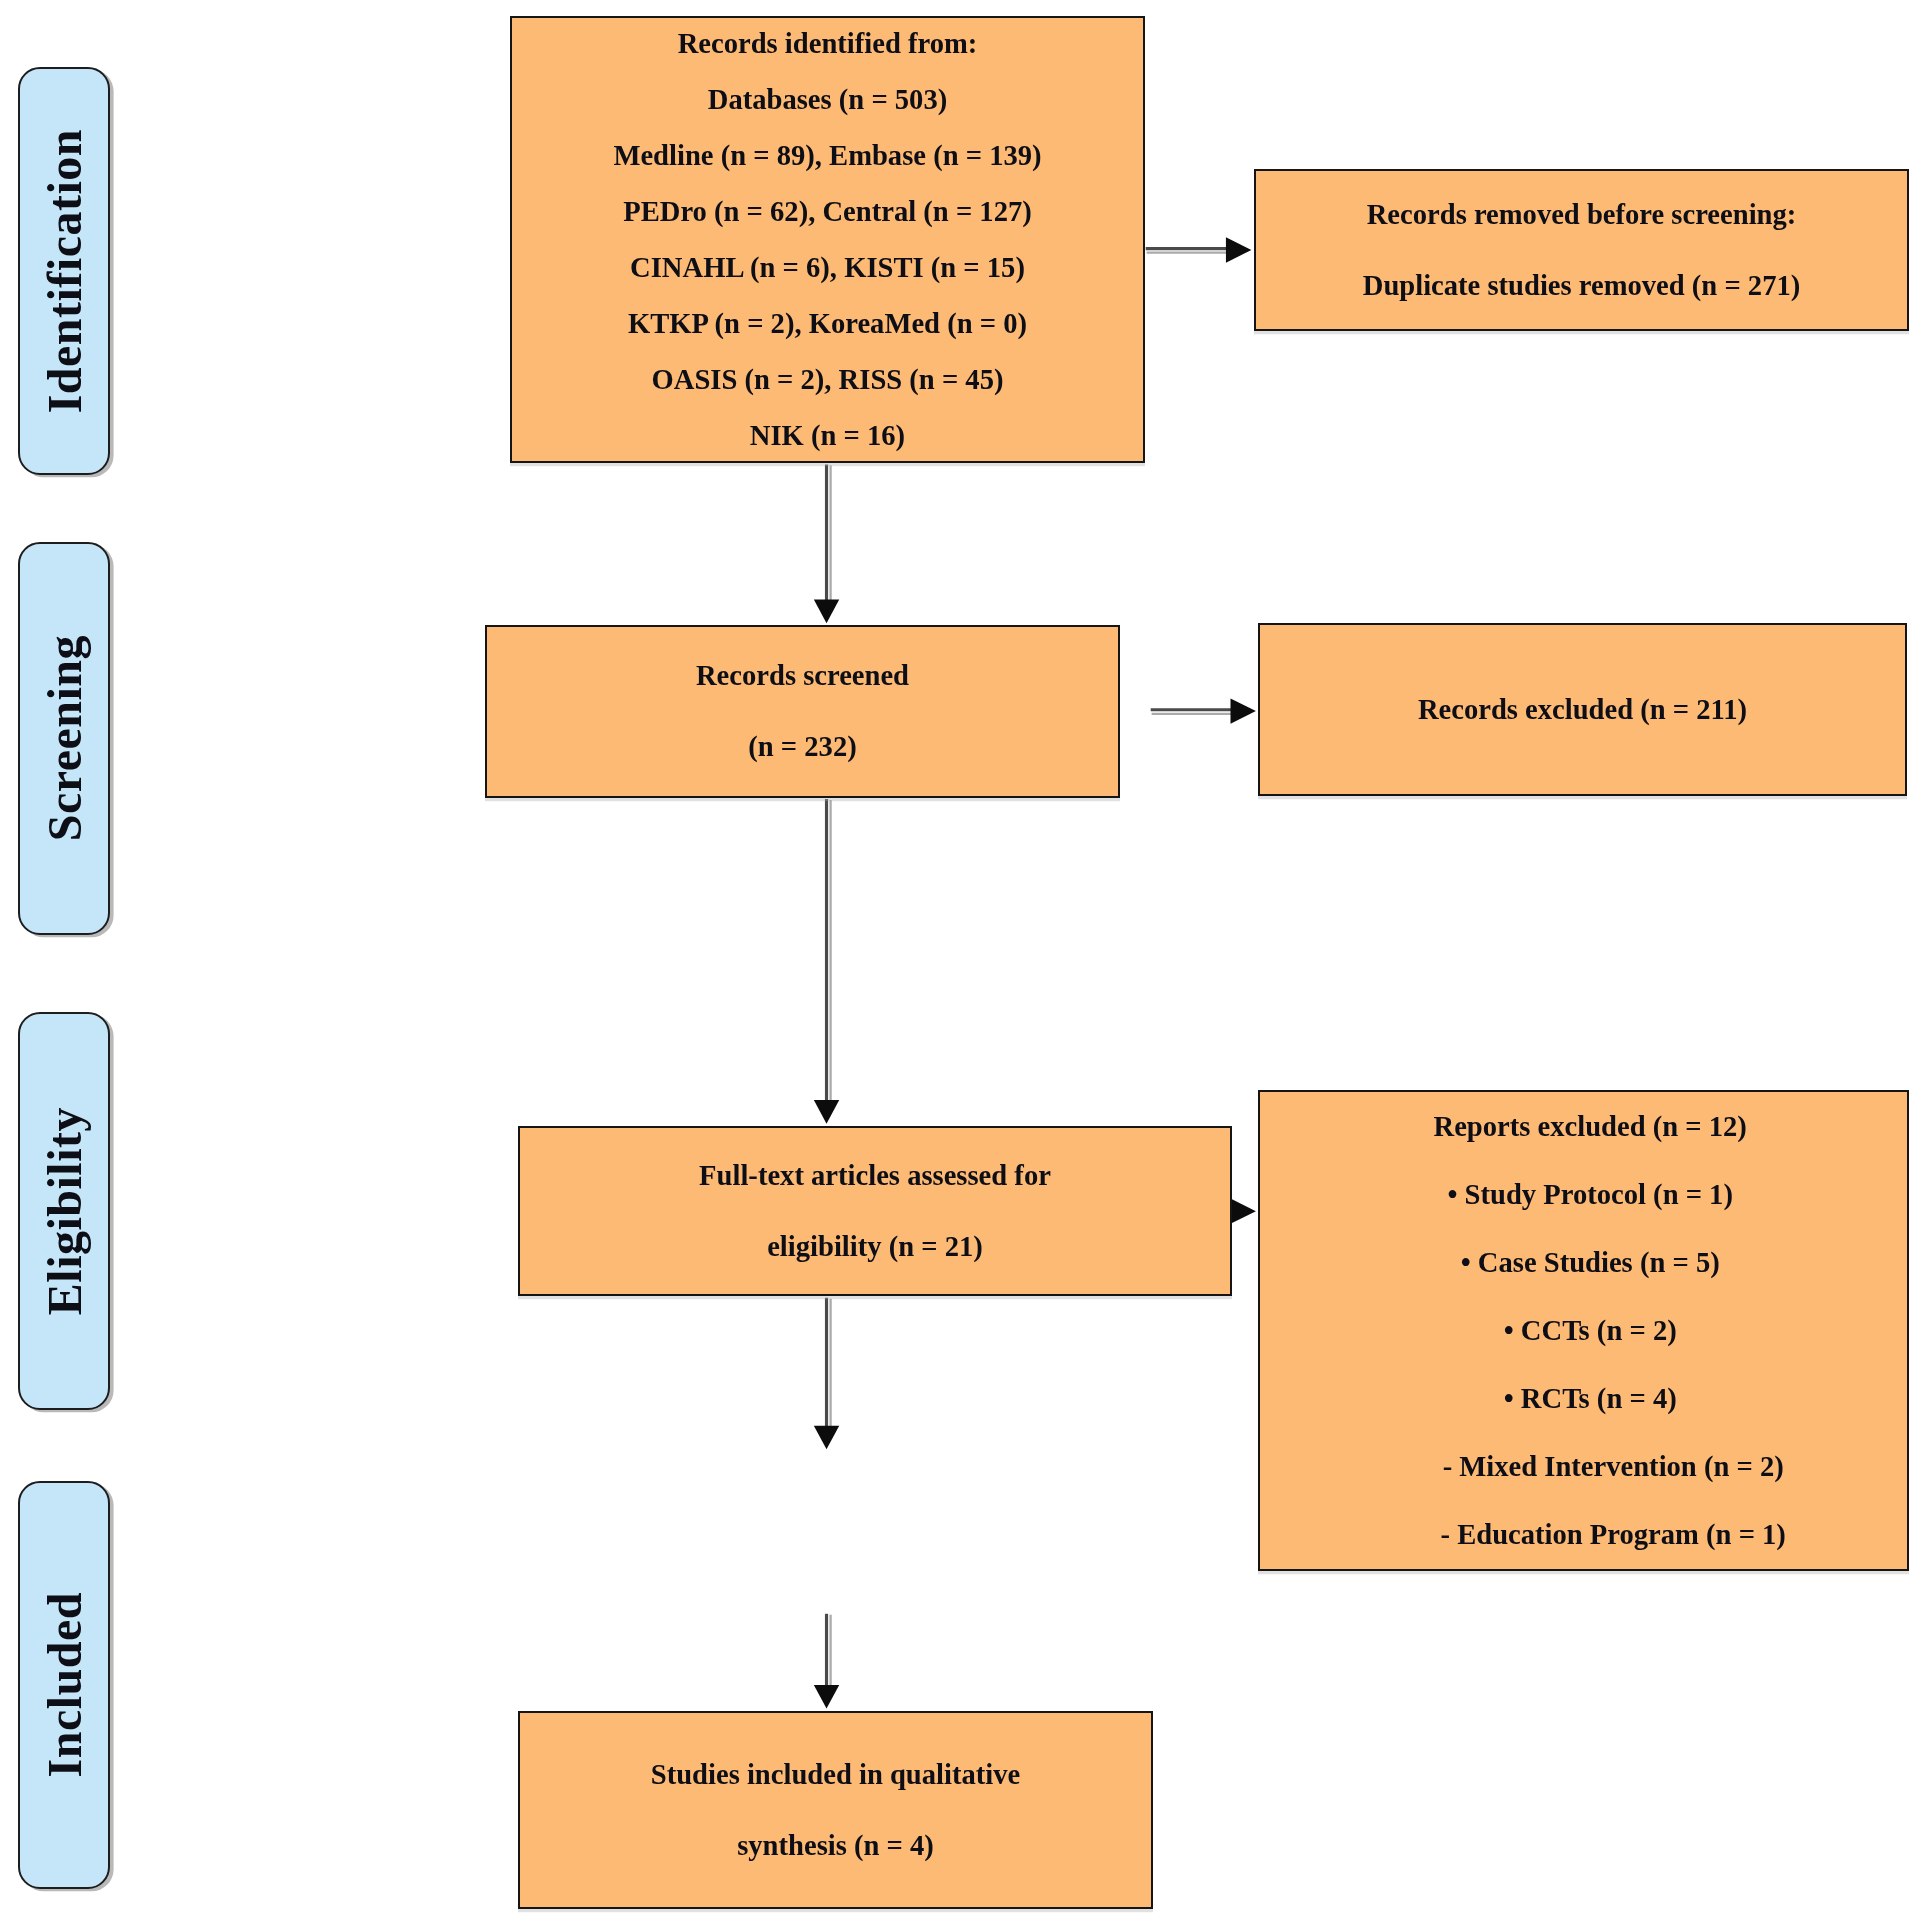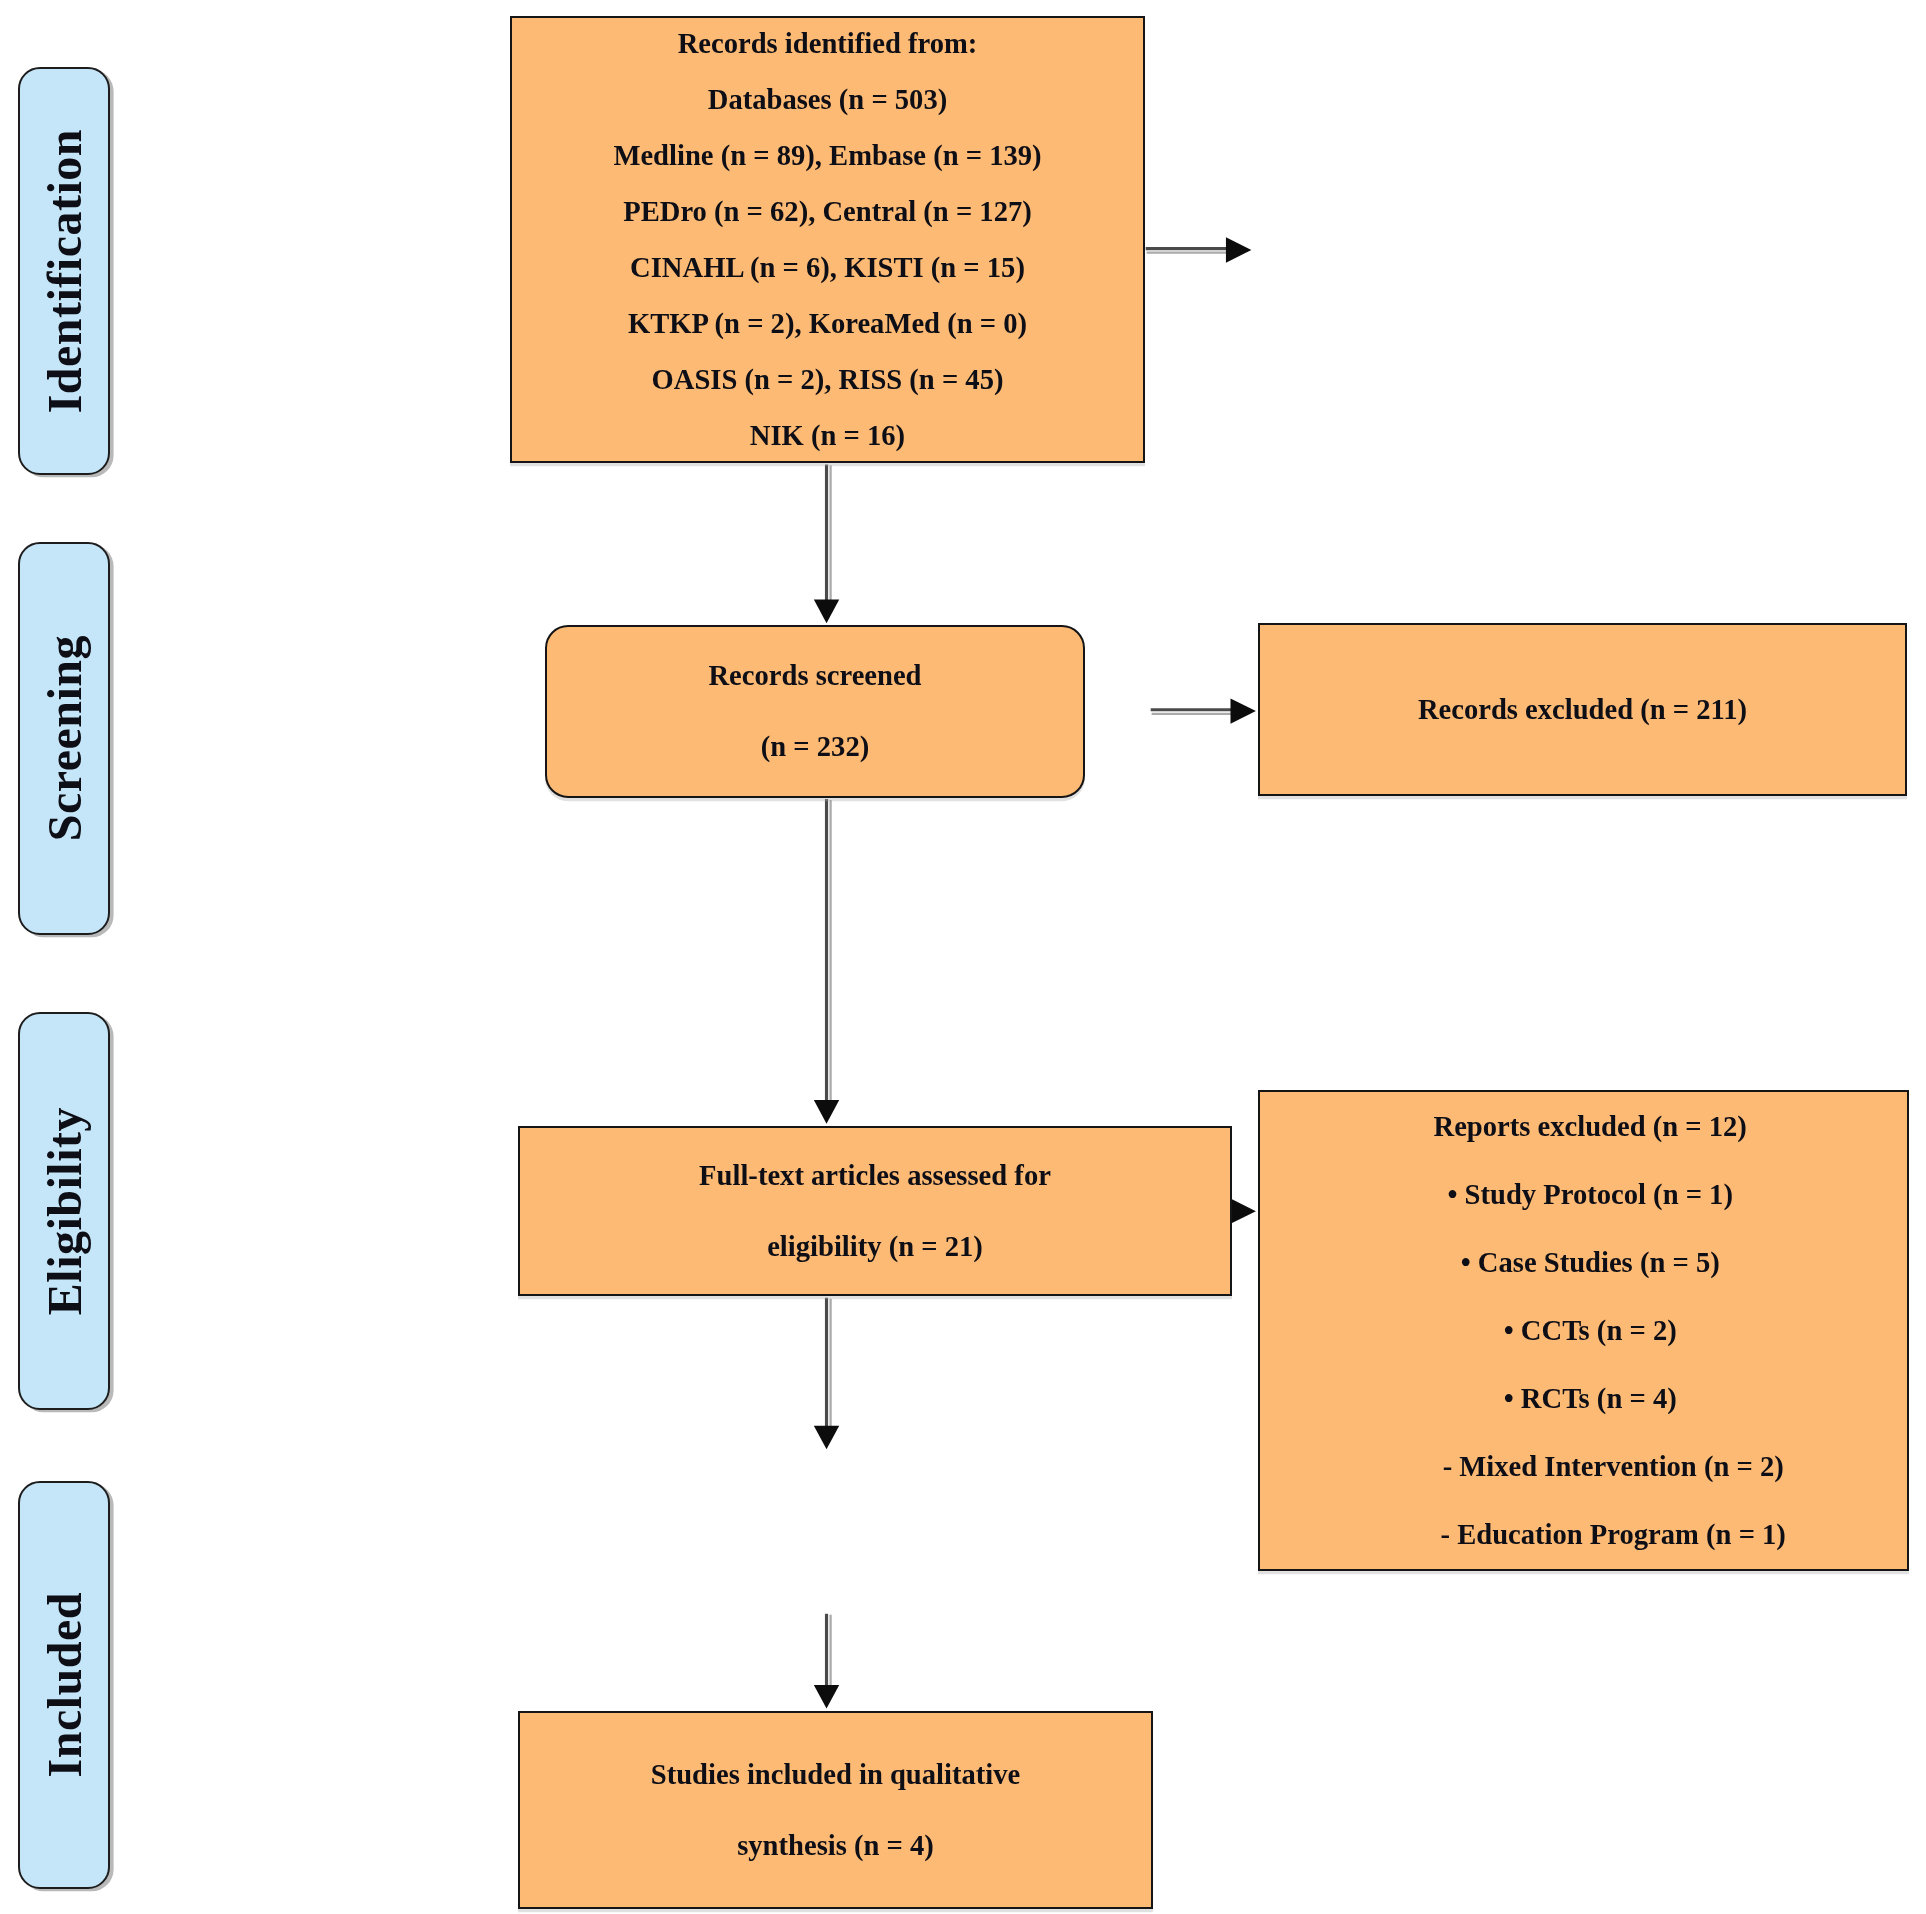--- a/index.html
+++ b/index.html
@@ -59,21 +59,21 @@
     display: flex;
     flex-direction: column;
     align-items: center;
     justify-content: center;
     text-align: center;
     font-size: 28.6px;
   }
   .box .line { line-height: 56px; white-space: nowrap; }
   .box-identified { left: 510px; top: 16px;   width: 635px; height: 447px; border-width: 2.7px; }
   .box-removed    { left: 1254px; top: 169px;  width: 655px; height: 162px; }
-  .box-screened   { left: 545px; top: 625px; width: 540px; height: 173px; border-radius: 23px; }
+  .box-screened   { left: 485px; top: 625px; width: 635px; height: 173px; }
   .box-excluded   { left: 1258px; top: 623px; width: 649px; height: 173px; align-items: center; }
   .box-fulltext   { left: 518px; top: 1126px; width: 714px; height: 170px; }
   .box-reports    { left: 1258px; top: 1090px; width: 651px; height: 481px; }
   .box-systematic { left: 518px; top: 1452px; width: 635px; height: 161px; }
   .box-qualitative{ left: 518px; top: 1711px; width: 635px; height: 198px; }
   
   .spread { row-gap: 39px; }
   .spread .line { line-height: 32px; }
   
   .box-reports {
@@ -144,20 +144,24 @@
     <div class="line">Records identified from:</div>
     <div class="line">Databases (n = 503)</div>
     <div class="line">Medline (n = 89), Embase (n = 139)</div>
     <div class="line">PEDro (n = 62), Central (n = 127)</div>
     <div class="line">CINAHL (n = 6), KISTI (n = 15)</div>
     <div class="line">KTKP (n = 2), KoreaMed (n = 0)</div>
     <div class="line">OASIS (n = 2), RISS (n = 45)</div>
     <div class="line">NIK (n = 16)</div>
   </div>
 
+  <div class="box box-removed spread">
+    <div class="line">Records removed before screening:</div>
+    <div class="line">Duplicate studies removed (n = 271)</div>
+  </div>
 
   <div class="box box-screened spread">
     <div class="line">Records screened</div>
     <div class="line">(n = 232)</div>
   </div>
 
   <div class="box box-excluded">
     <div class="line">Records excluded (n = 211)</div>
   </div>
 

